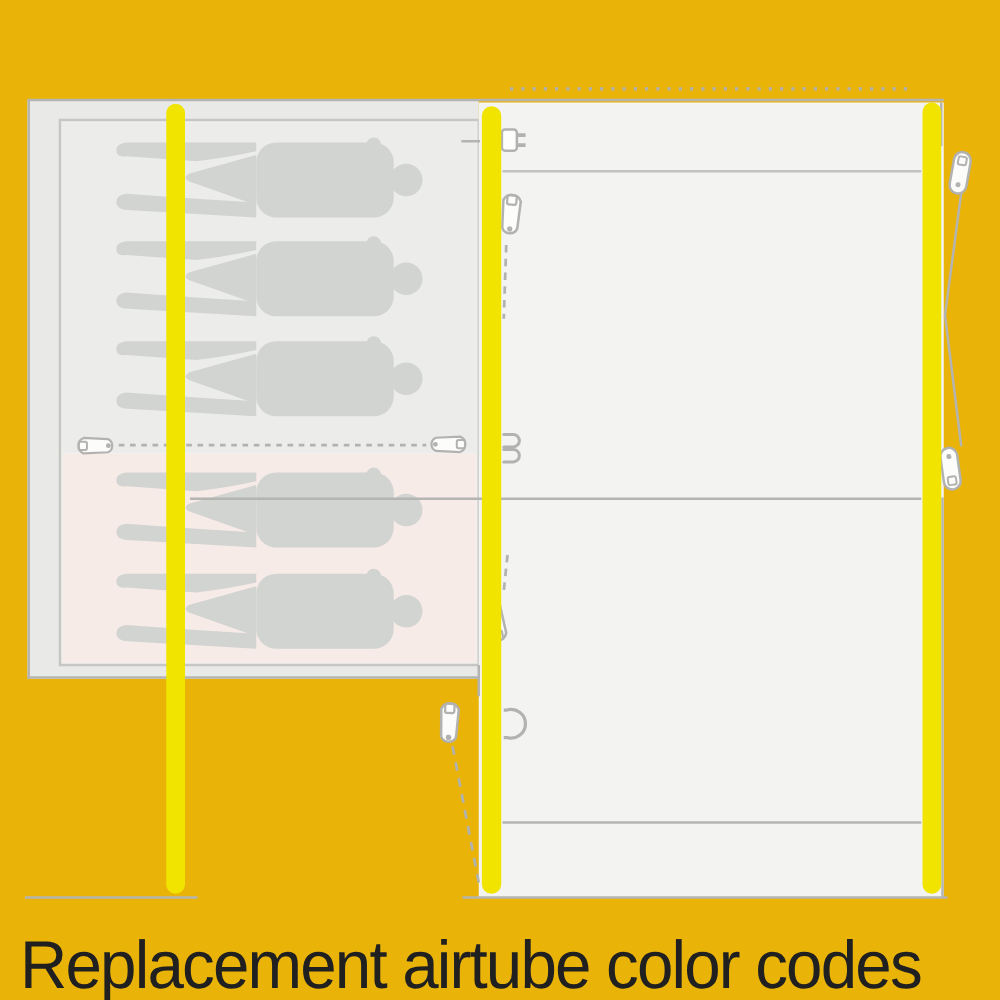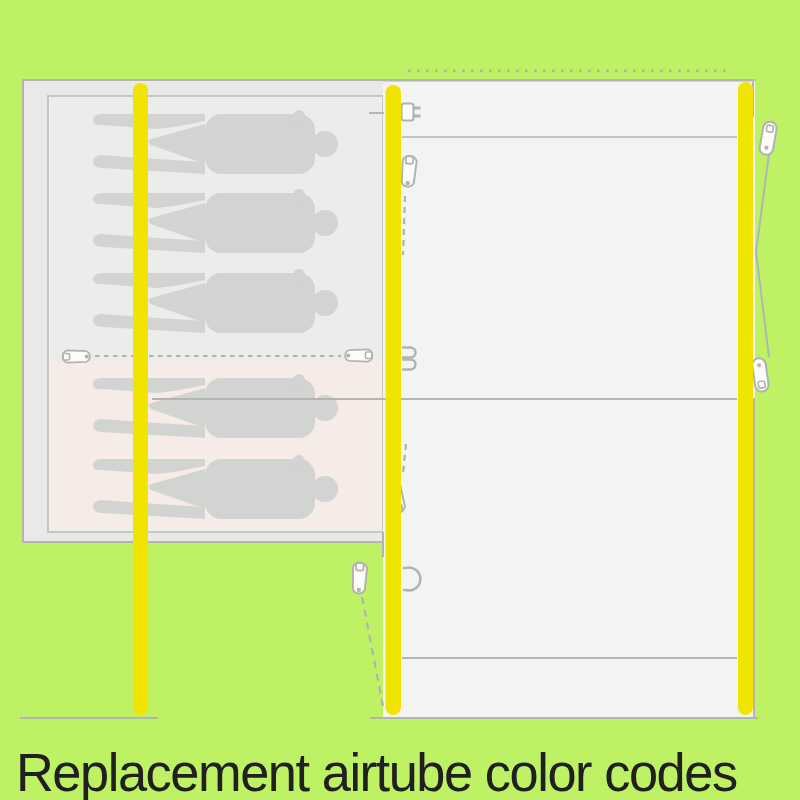--- a/index.html
+++ b/index.html
@@ -1,16 +1,16 @@
 <!DOCTYPE html>
 <html><head>
 <meta charset="utf-8">
 <style>
   html,body{margin:0;padding:0;background:#ffffff;}
-  .stage{position:relative;width:800px;height:800px;background:#bef264;overflow:hidden;
+  .stage{position:relative;width:800px;height:800px;background:#eab308;overflow:hidden;
          font-family:"Liberation Sans",sans-serif;}
   .diagram-svg{position:absolute;left:0;top:0;}
   .caption{position:absolute;left:16px;top:741px;width:784px;height:58px;
            font-size:54px;font-weight:400;letter-spacing:-1.5px;color:#202020;
            transform:scaleX(0.97);transform-origin:left center;white-space:nowrap;}
 </style>
 </head>
 <body>
 
 <div class="stage">

